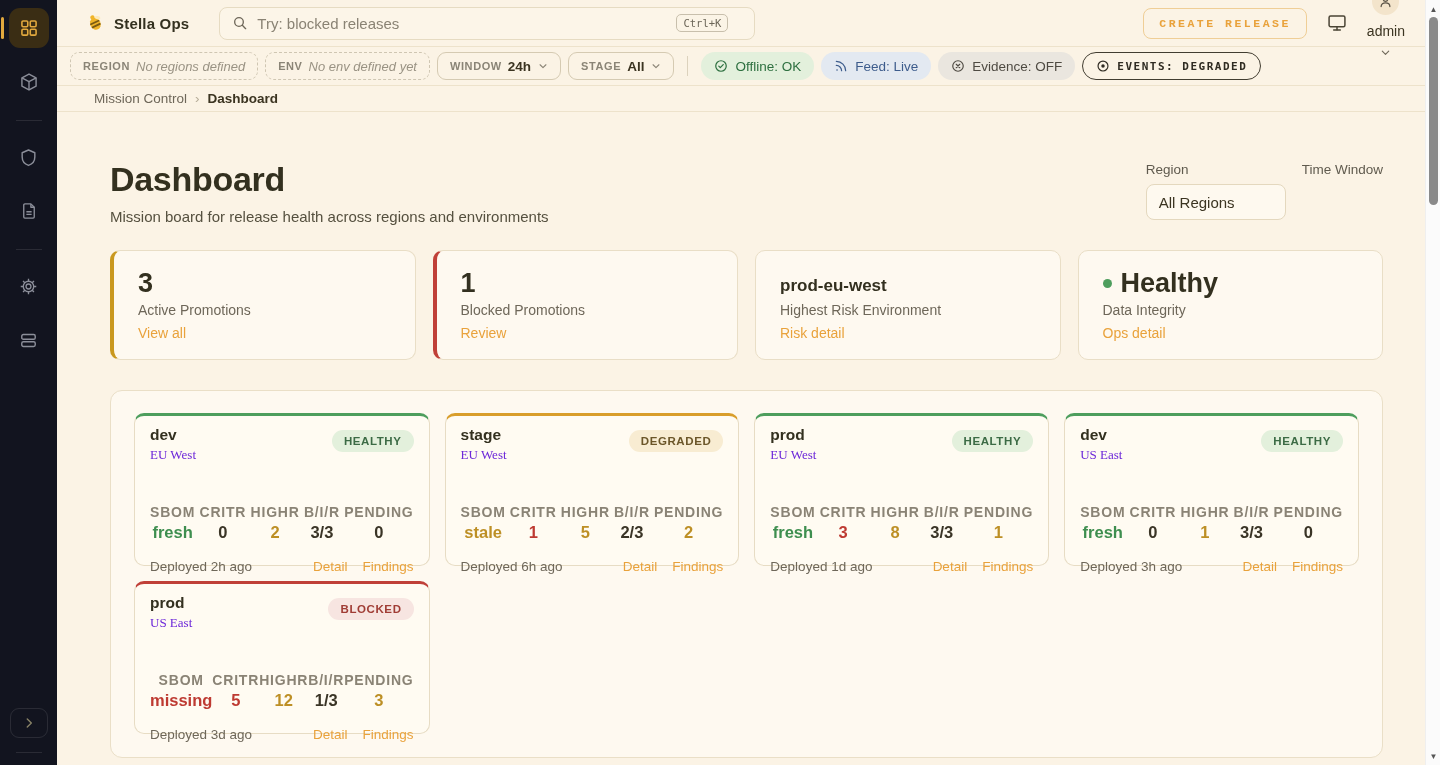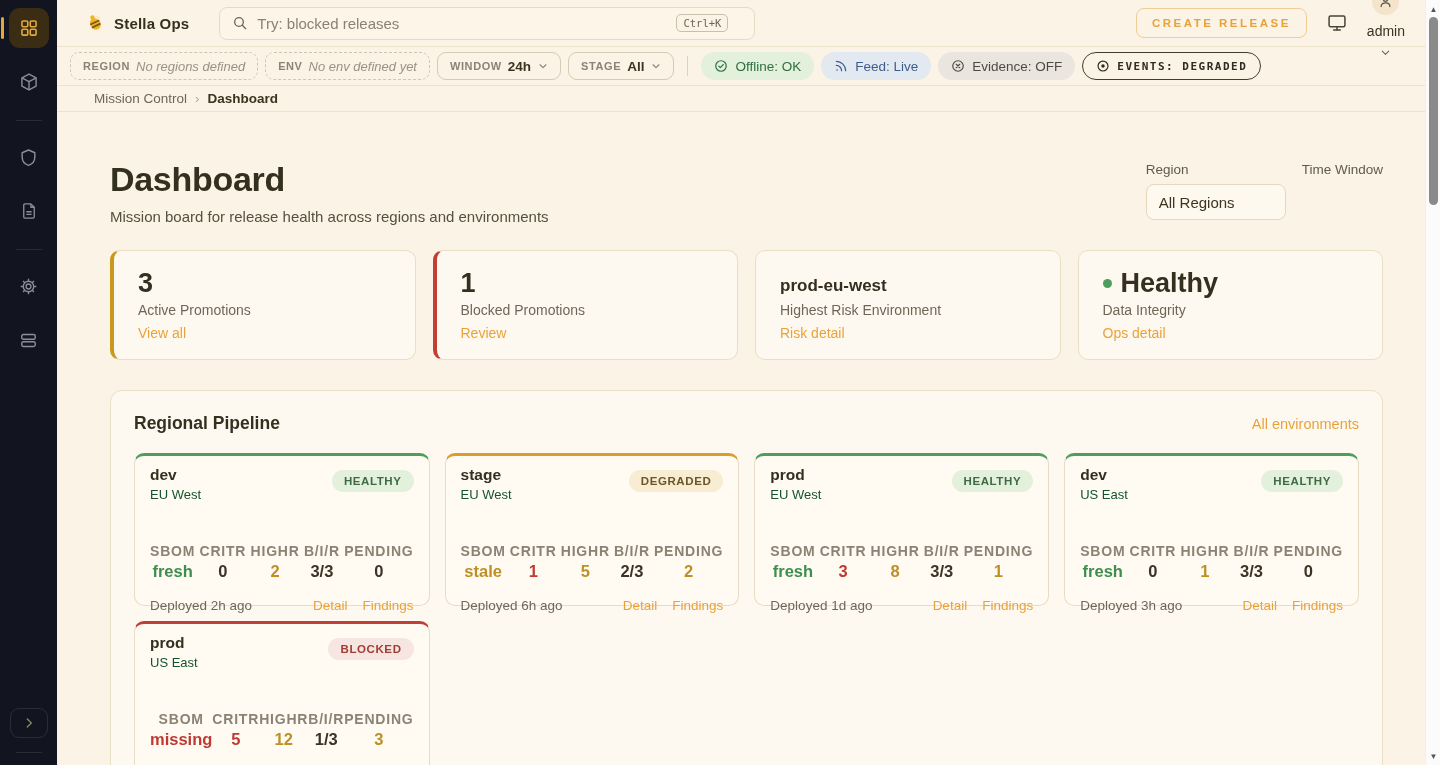--- a/index.html
+++ b/index.html
@@ -52,21 +52,21 @@
     flex:1; border:none; outline:none; background:transparent; font:15px "Liberation Sans","DejaVu Sans",sans-serif;
     color:#3B3421;
   }
   .searchbar input::placeholder { color:#8A8374; }
   .kbd {
     font-family:"DejaVu Sans Mono",monospace; font-size:10.5px; color:#6B6557;
     border:1px solid #C8BFAC; border-radius:5px; padding:2px 6px; background:#FBF4E6;
   }
   .topbar-right { margin-left:auto; display:flex; align-items:center; gap:20px; }
   .create-btn {
-    font-family:Liberation Sans, sans-serif; font-size:11.5px; font-weight:700; letter-spacing:2.5px;
+    font-family:Liberation Mono, monospace; font-size:11.5px; font-weight:700; letter-spacing:2.5px;
     color:#E9A23B; border:1px solid #EFCE96; border-radius:8px; padding:8px 15px;
     background:transparent; cursor:pointer; white-space:nowrap;
   }
   .monitor-btn { color:#4A4435; display:flex; cursor:pointer; }
   .user-menu { display:flex; align-items:center; gap:8px; cursor:pointer;flex-direction:column; }
   .avatar {
     width:27px; height:27px; border-radius:50%; background:#F3E4CB; color:#5A5346;
     display:flex; align-items:center; justify-content:center;
   }
   .user-name { font-size:14px; color:#3B3421; }
@@ -152,21 +152,21 @@
   .pipeline-grid { display:grid; grid-template-columns:repeat(4,1fr); gap:15px; }
   .p-card {
     background:#FFFBF2; border:1px solid #E7DCC4; border-top-width:3px; border-radius:10px;
     display:flex; flex-direction:column; height:153px;
   }
   .p-card.healthy  { border-top-color:#4E9E5D; }
   .p-card.degraded { border-top-color:#D99E2B; }
   .p-card.blocked  { border-top-color:#C04038; }
   .p-head { display:flex; justify-content:space-between; padding:10px 15px 9px; align-items:flex-start; }
   .p-name { font-size:15.5px; font-weight:700; color:#33301F; }
-  .p-region { font-size:13px; color:#14532d; margin-top:3px; }
+  .p-region { font-size:13px; color:#6d28d9; margin-top:3px;font-family:Liberation Serif, serif; }
   .badge {
     font-size:11.5px; font-weight:700; letter-spacing:0.6px; border-radius:999px;
     padding:5px 12px; margin-top:4px;
   }
   .badge.healthy  { background:#E3F0DC; color:#3C6B45; }
   .badge.degraded { background:#F8ECD2; color:#6B5629; }
   .badge.blocked  { background:#F7E5E1; color:#A03D35; }
   .p-div { height:1px; background:#EFE5D1; }
   .p-stats { display:flex; justify-content:space-between; padding:8px 15px; flex:1; align-items:center; }
   .stat { text-align:center; }
@@ -436,24 +436,20 @@
           <span class="s-link">Risk detail</span>
         </div>
         <div class="s-card">
           <div class="s-value"><span class="dot"></span><span>Healthy</span></div>
           <div class="s-label">Data Integrity</div>
           <span class="s-link">Ops detail</span>
         </div>
       </div>
 
       <section class="panel">
-        <div class="panel-head">
-          <h2 class="panel-title">Regional Pipeline</h2>
-          <span class="panel-link">All environments</span>
-        </div>
         <div class="pipeline-grid">
   <div class="p-card healthy">
     <div class="p-head">
       <div>
         <div class="p-name">dev</div>
         <div class="p-region">EU West</div>
       </div>
       <span class="badge healthy">HEALTHY</span>
     </div>
     <div class="p-div"></div>

